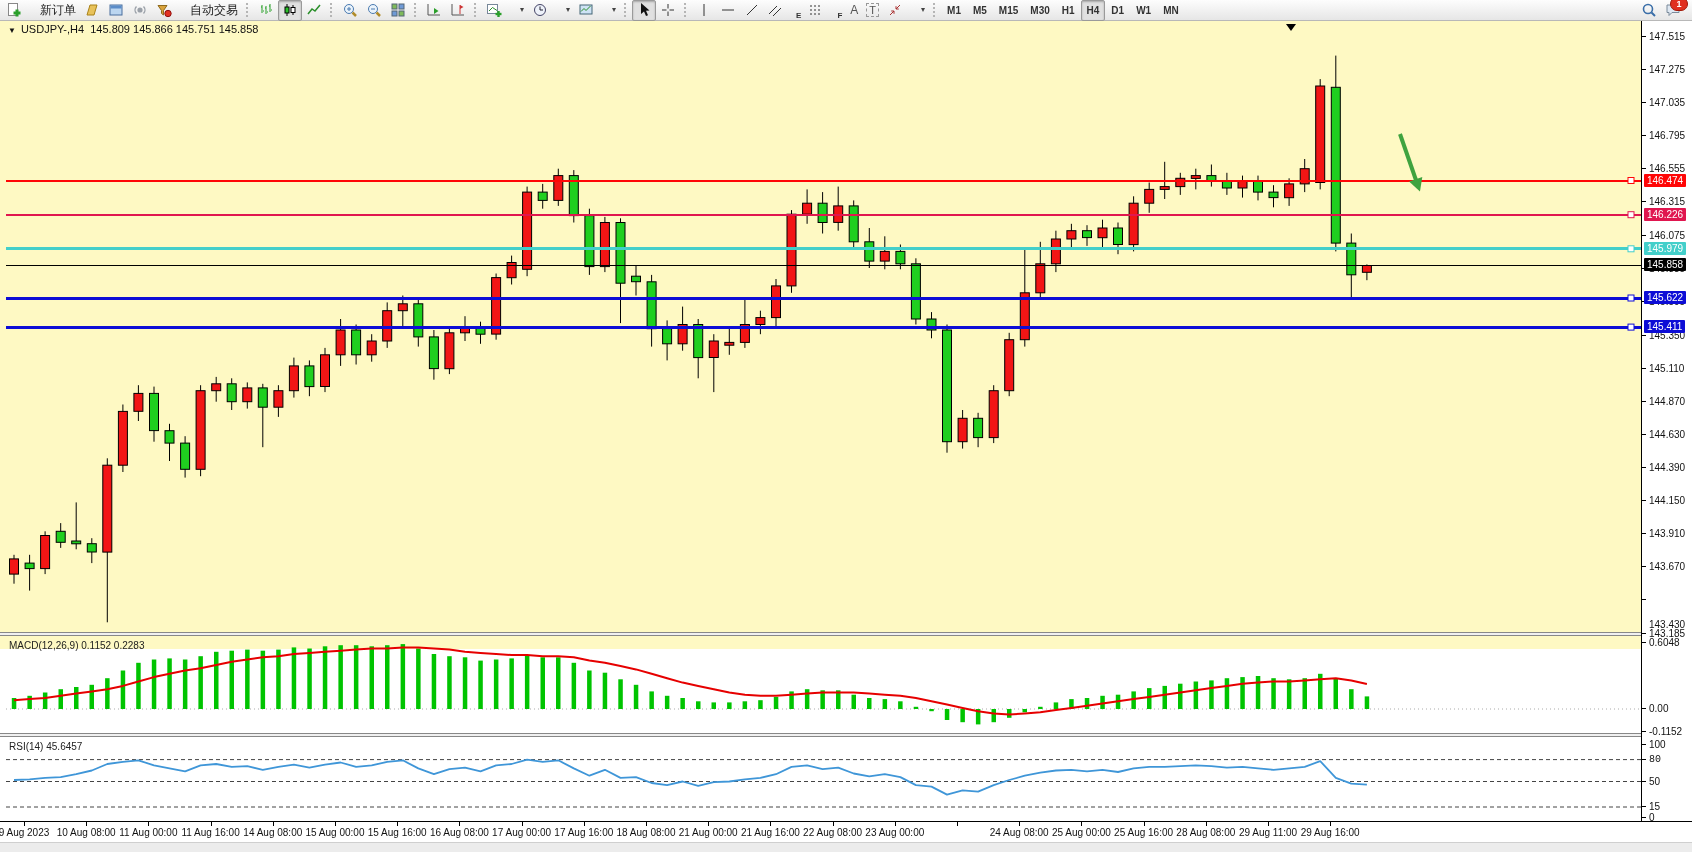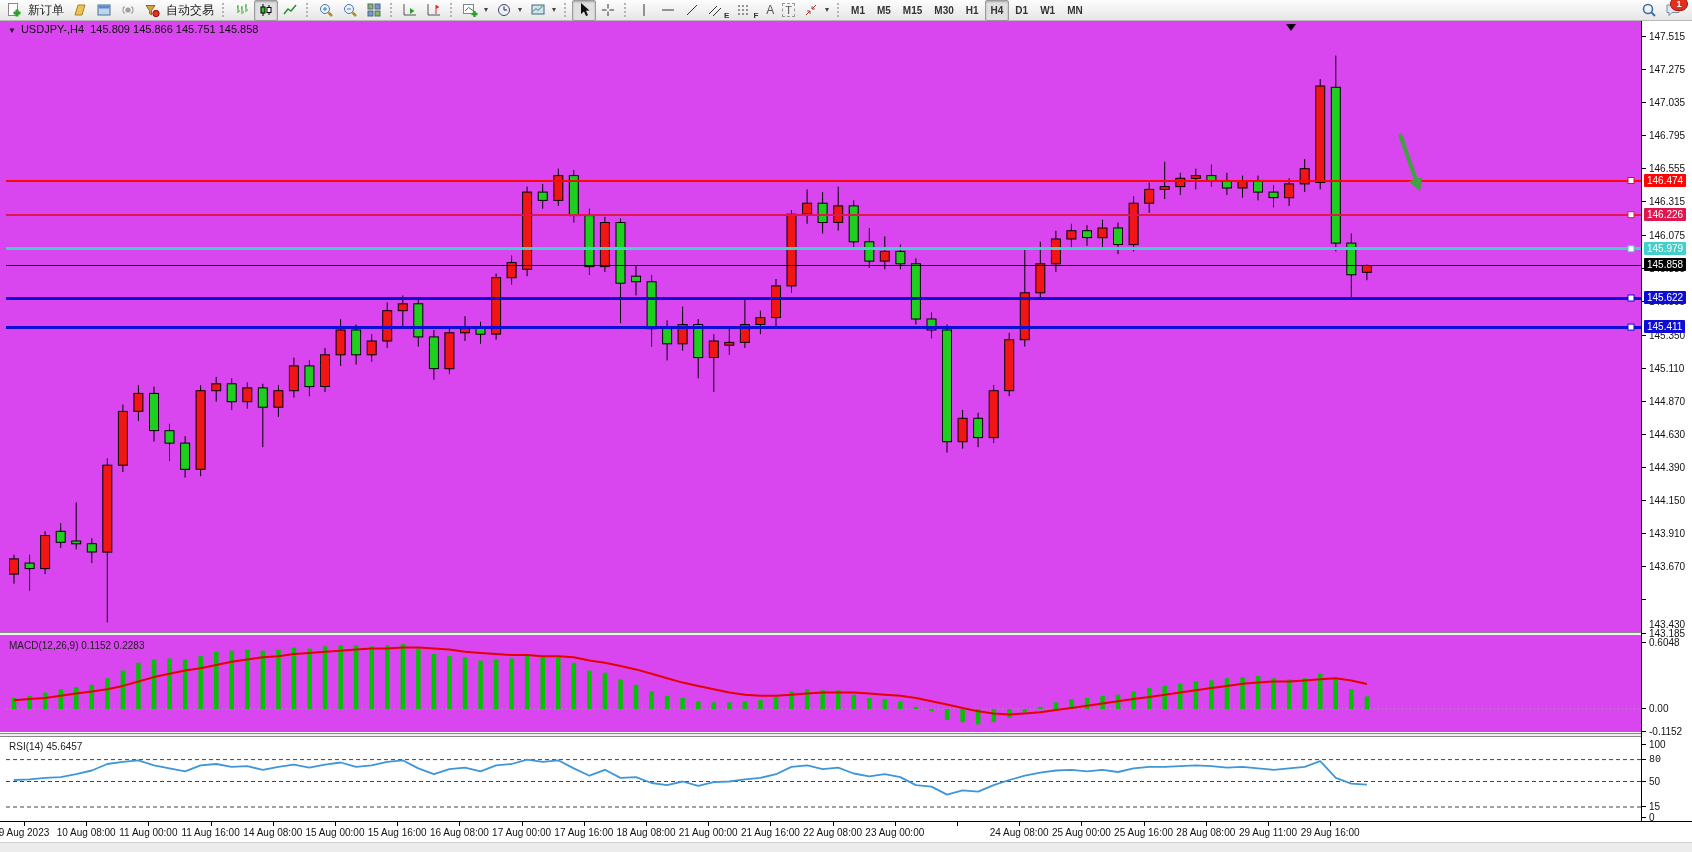--- a/index.html
+++ b/index.html
@@ -1,32 +1,32 @@
 <!DOCTYPE html>
 <html><head>
 <meta charset="utf-8">
 <style>
   html,body{margin:0;padding:0;background:#ececec;font-family:"Liberation Sans","DejaVu Sans",sans-serif;}
   #root{position:relative;width:1692px;height:852px;background:#fff;overflow:hidden;}
   
   #toolbar{position:absolute;left:0;top:0;width:1692px;height:21px;display:flex;align-items:center;
     background:linear-gradient(#fdfdfd,#e6e6e6);border-bottom:1px solid #b8b8b8;box-sizing:border-box;padding:0 2px;}
-  .btn{height:19px;display:flex;align-items:center;justify-content:center;gap:6px;padding:0 3px;border:1px solid transparent;border-radius:2px;cursor:default;}
+  .btn{height:19px;display:flex;align-items:center;justify-content:center;gap:18px;padding:0 3px;border:1px solid transparent;border-radius:2px;cursor:default;}
   .btn.pressed{background:#e0e0e0;border:1px solid #9a9a9a;box-shadow:inset 0 1px 2px rgba(0,0,0,.25);}
   .btn svg{display:block;}
   .tlabel{font-size:12px;color:#222;white-space:nowrap;}
   .tf{font-size:10px;font-weight:bold;color:#333;padding:0 5px;}
   .caret{font-size:8px;color:#444;line-height:1;}
   .grip{width:2px;height:14px;border-left:2px dotted #b5b5b5;margin:0 4px;}
   .mini{font-size:8px;font-weight:bold;color:#333;margin-left:-4px;align-self:flex-end;}
   .right-icons{margin-left:auto;display:flex;align-items:center;}
   .badge{position:absolute;right:-3px;top:-4px;min-width:12px;height:12px;border-radius:7px;background:#e03020;color:#fff;
     font-size:9px;font-weight:bold;display:flex;align-items:center;justify-content:center;padding:0 2px;border:1px solid #a01808;}
   
-  #chart-window{position:absolute;left:0;top:21px;width:1692px;height:711px;background:#d946ef;}
+  #chart-window{position:absolute;left:0;top:21px;width:1692px;height:628px;background:#fef9c3;}
   #ohlc-header{position:absolute;left:8px;top:2px;font-size:11px;color:#111;white-space:nowrap;z-index:5;}
   #ohlc-header .tri{font-size:8px;margin-right:5px;}
   #shift-marker{position:absolute;left:1286px;top:3px;width:0;height:0;border-left:5px solid transparent;border-right:5px solid transparent;border-top:7px solid #000;}
   #main-svg{position:absolute;left:6px;top:12px;}
   .splitter{position:absolute;left:0;width:1692px;height:4px;background:#f0f0f0;border-top:1px solid #888;border-bottom:1px solid #888;box-sizing:border-box;}
   #split1{top:611px;} #split2{top:712px;}
   #macd-svg{position:absolute;left:6px;top:615px;}
   #rsi-svg{position:absolute;left:6px;top:716px;}
   .panel-label{position:absolute;left:9px;font-size:10px;color:#222;white-space:nowrap;z-index:5;}
   #macd-label{top:619px;} #rsi-label{top:720px;}

